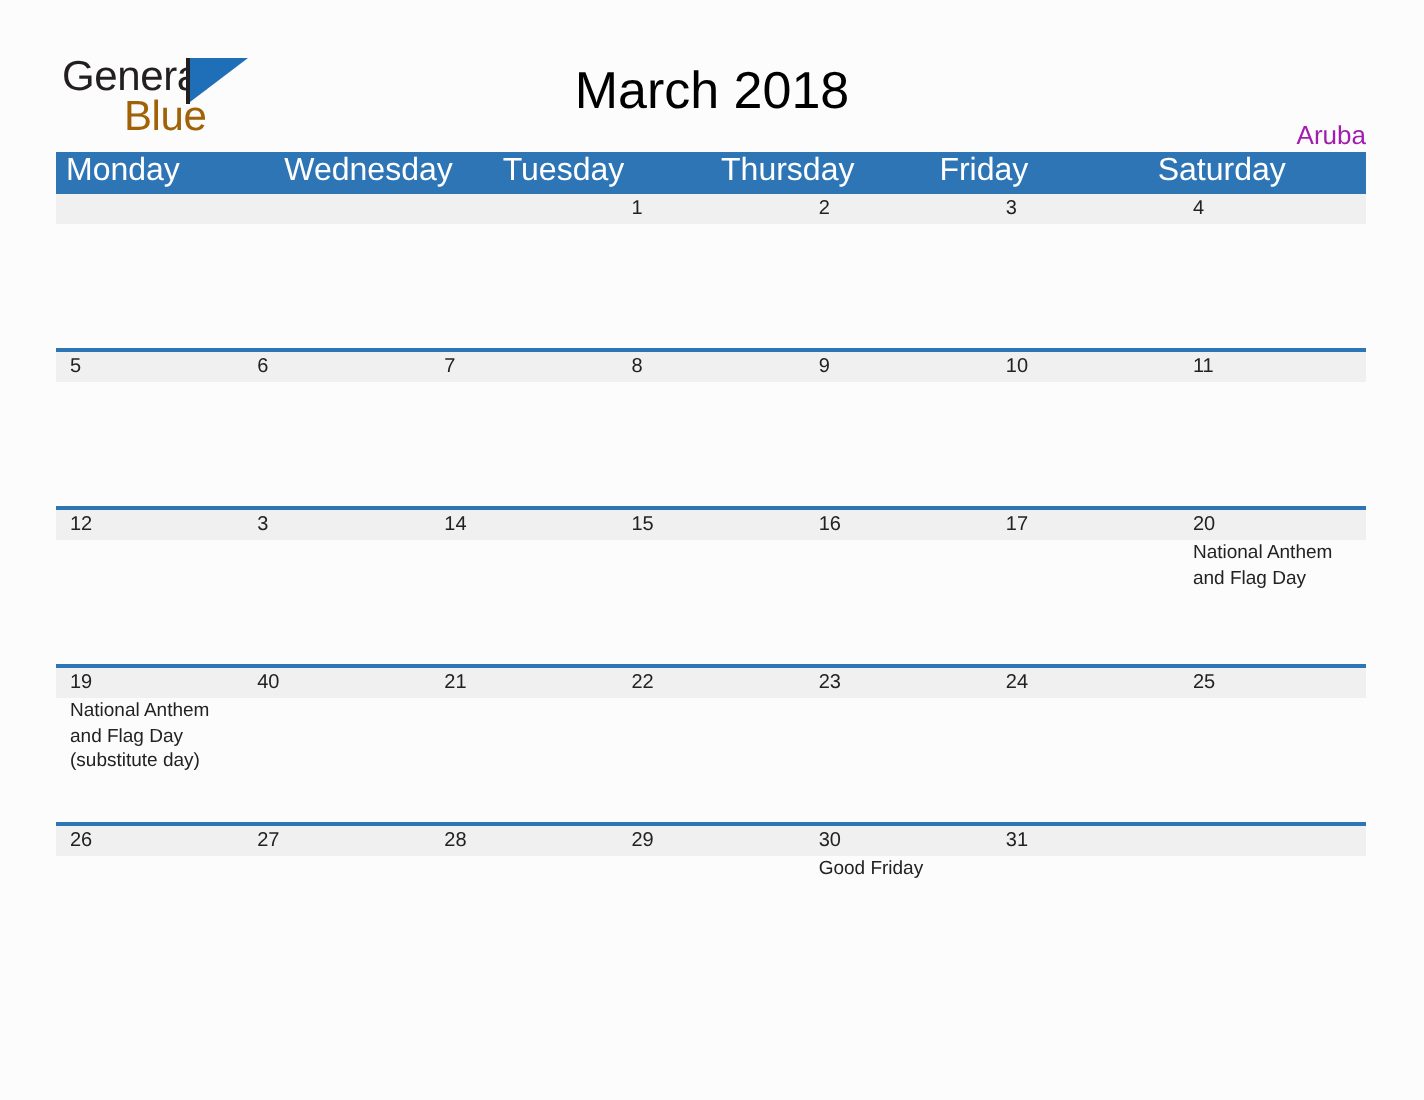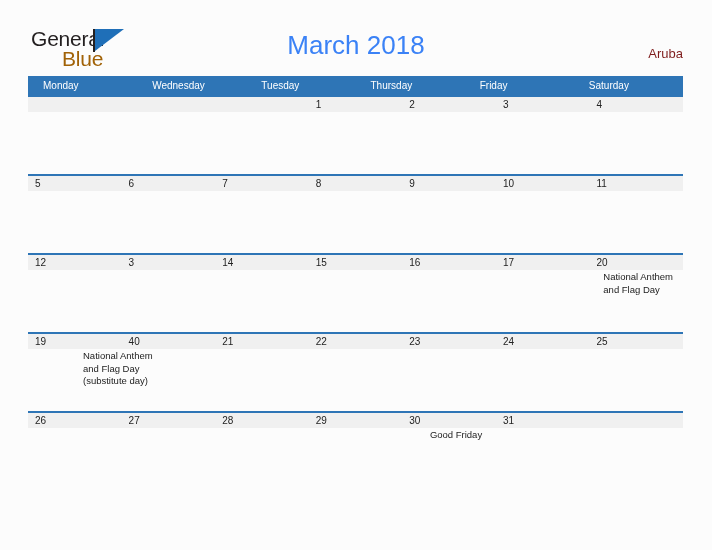--- a/index.html
+++ b/index.html
@@ -71,52 +71,52 @@
     color: #a16207;
   }
 
   .title {
     position: absolute;
     left: 0;
     right: 0;
     top: 30px;
     text-align: center;
     font-size: 26px;
-    color: #3b82f6;
+    color: #000000;
     font-family: "Liberation Sans", sans-serif;
   }
 
   .country {
     position: absolute;
     right: 29px;
-    top: 46px;
+    top: 60px;
     font-size: 13px;
-    color: #7f1d1d;
+    color: #a21caf;
     text-align: center;
   }
 
   
   .calendar {
     position: absolute;
     left: 28px;
     top: 76px;
     width: 655px;
   }
 
   .weekday-row {
     display: flex;
     background: #2e75b6;
     height: 19px;
   }
   .weekday-cell {
     flex: 1 1 0;
     color: #ffffff;
-    font-size: 10px;
+    font-size: 16px;
     line-height: 19px;
-    padding-left: 15px;
+    padding-left: 5px;
     box-sizing: border-box;
     white-space: nowrap;
   }
 
   .week-row {
     border-top: 2px solid #2e75b6;
     height: 79px;
     position: relative;
     box-sizing: border-box;
   }
@@ -132,21 +132,20 @@
     flex: 1 1 0;
     font-size: 10px;
     line-height: 15px;
     padding-left: 7px;
     box-sizing: border-box;
     color: #222222;
   }
   .week-row .events-band {
     display: flex;
     height: 62px;
-    margin-left: 48px;
   }
   .week-row .events-band .event-cell {
     flex: 1 1 0;
     padding: 1px 5px 0 7px;
     box-sizing: border-box;
     font-size: 9.5px;
     line-height: 12.5px;
     color: #222222;
   }
 </style>

